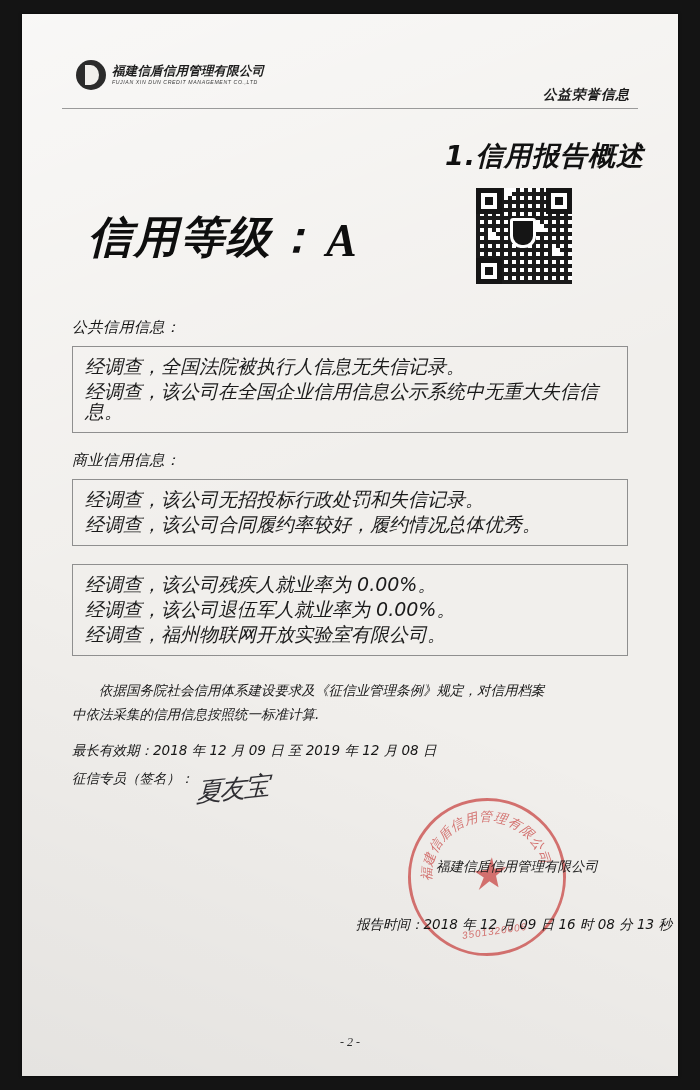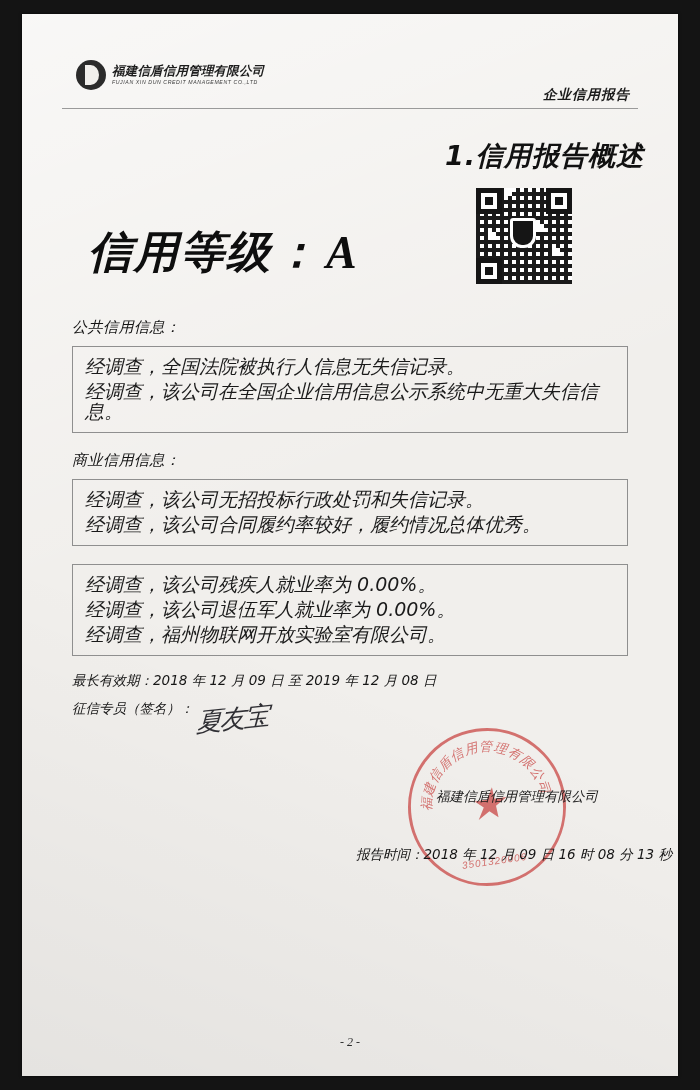--- a/index.html
+++ b/index.html
@@ -138,28 +138,28 @@
 
   
   .grade-row {
     position: relative;
     height: 112px;
     margin-top: 14px;
   }
   .grade-text {
     position: absolute;
     left: 32px;
-    top: 35px;
+    top: 20px;
     font-size: 44px;
     font-weight: bold;
     color: #0e0e0e;
     letter-spacing: 2px;
     font-family: "DejaVu Sans", sans-serif;
     display: flex;
-    align-items: center;
+    align-items: flex-end;
   }
   .grade-label { }
   .grade-colon { margin: 0 2px; }
   .grade-value {
     font-family: "Liberation Serif", serif;
     font-size: 46px;
     font-weight: bold;
     margin-left: 4px;
   }
   .qr {
@@ -357,21 +357,21 @@
     <div class="paper-inner">
 
       <div class="doc-header">
         <div class="logo-wrap">
           <div class="logo-mark"></div>
           <div class="logo-text">
             <div class="cn">福建信盾信用管理有限公司</div>
             <div class="en">FUJIAN XIN DUN CREDIT MANAGEMENT CO.,LTD</div>
           </div>
         </div>
-        <div class="header-right">企业信用报告</div>
+        <div class="header-right">公益荣誉信息</div>
         <div class="header-rule"></div>
       </div>
 
       <div class="doc-title">1.信用报告概述</div>
 
 
       <div class="grade-row">
         <div class="grade-text">
           <span class="grade-label">信用等级</span>
           <span class="grade-colon">：</span>
@@ -406,20 +406,24 @@
       </div>
 
       <div class="section">
         <div class="section-box">
           <p>经调查，该公司残疾人就业率为 0.00%。</p>
           <p>经调查，该公司退伍军人就业率为 0.00%。</p>
           <p>经调查，福州物联网开放实验室有限公司。</p>
         </div>
       </div>
 
+      <div class="statement">
+        <span class="indent">依据国务院社会信用体系建设要求及《征信业管理条例》规定，对信用档案</span>
+        <span>中依法采集的信用信息按照统一标准计算.</span>
+      </div>
 
       <div class="validity">最长有效期：2018 年 12 月 09 日 至 2019 年 12 月 08 日</div>
 
       <div class="signer-row">
         <span>征信专员（签名）：</span>
         <span class="sig-script">夏友宝</span>
       </div>
 
       <div class="stamp-area">
         <div class="stamp">

